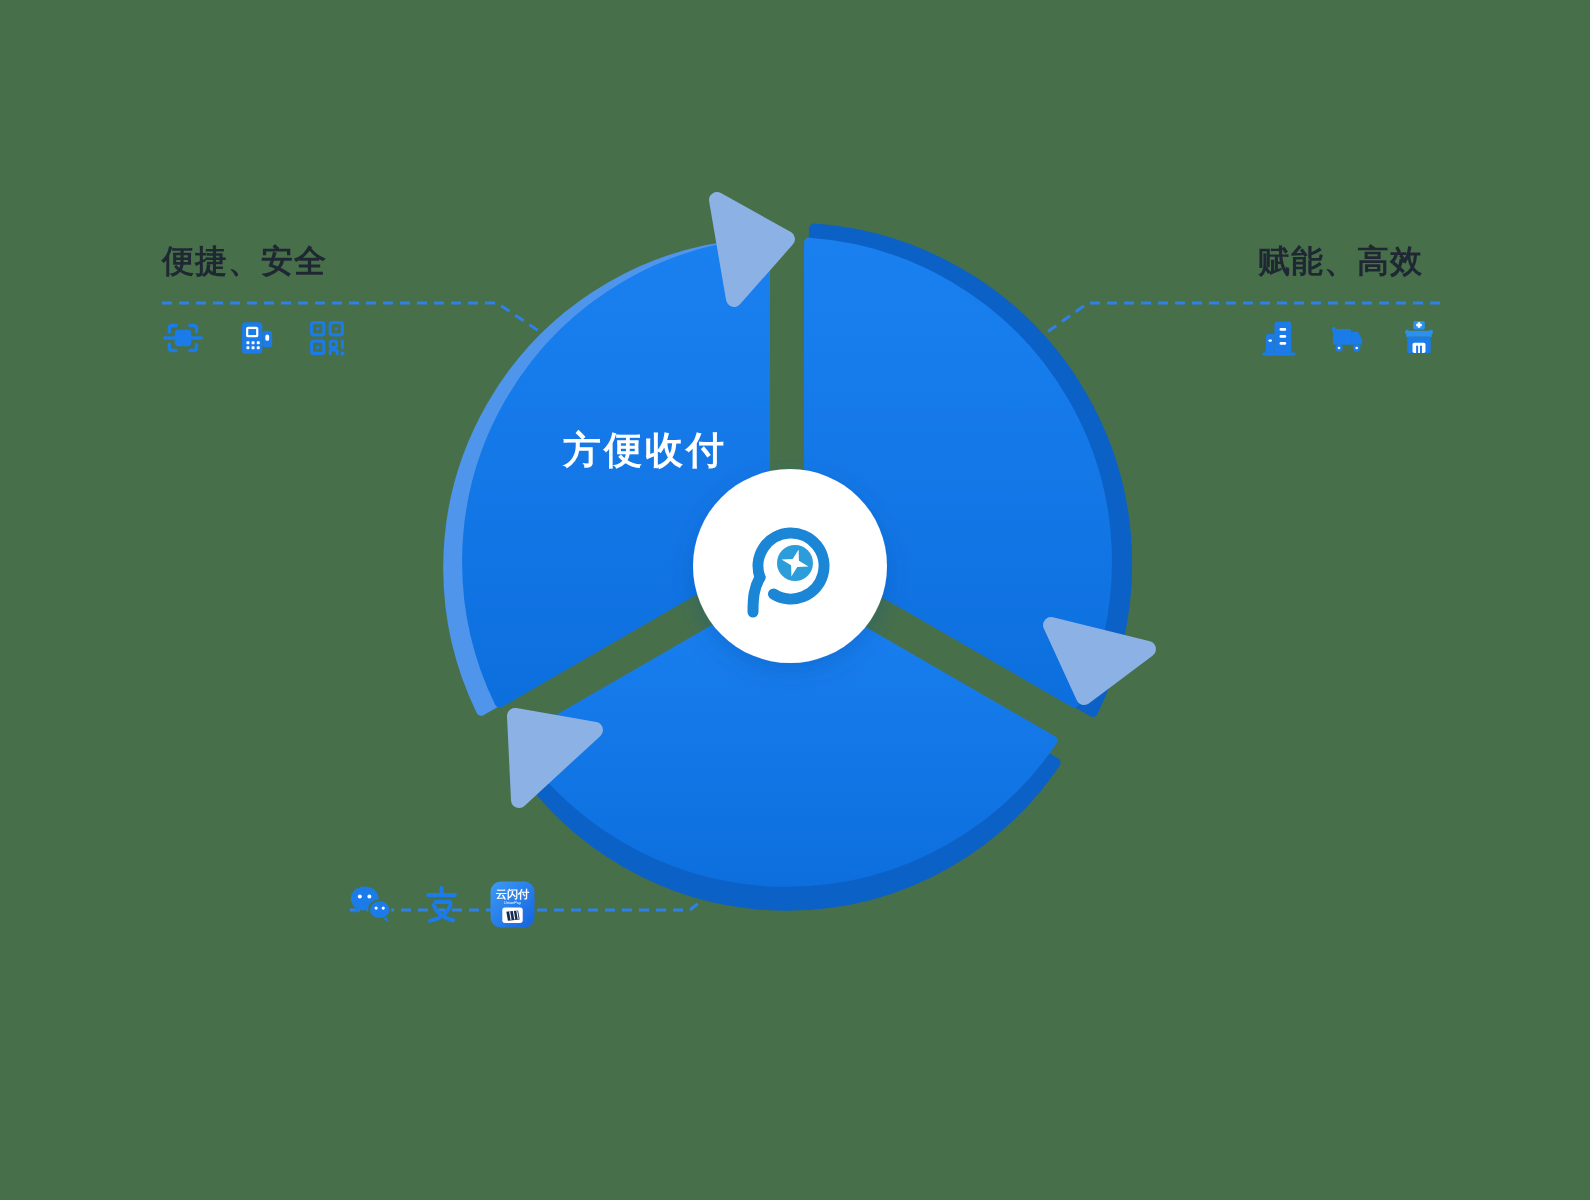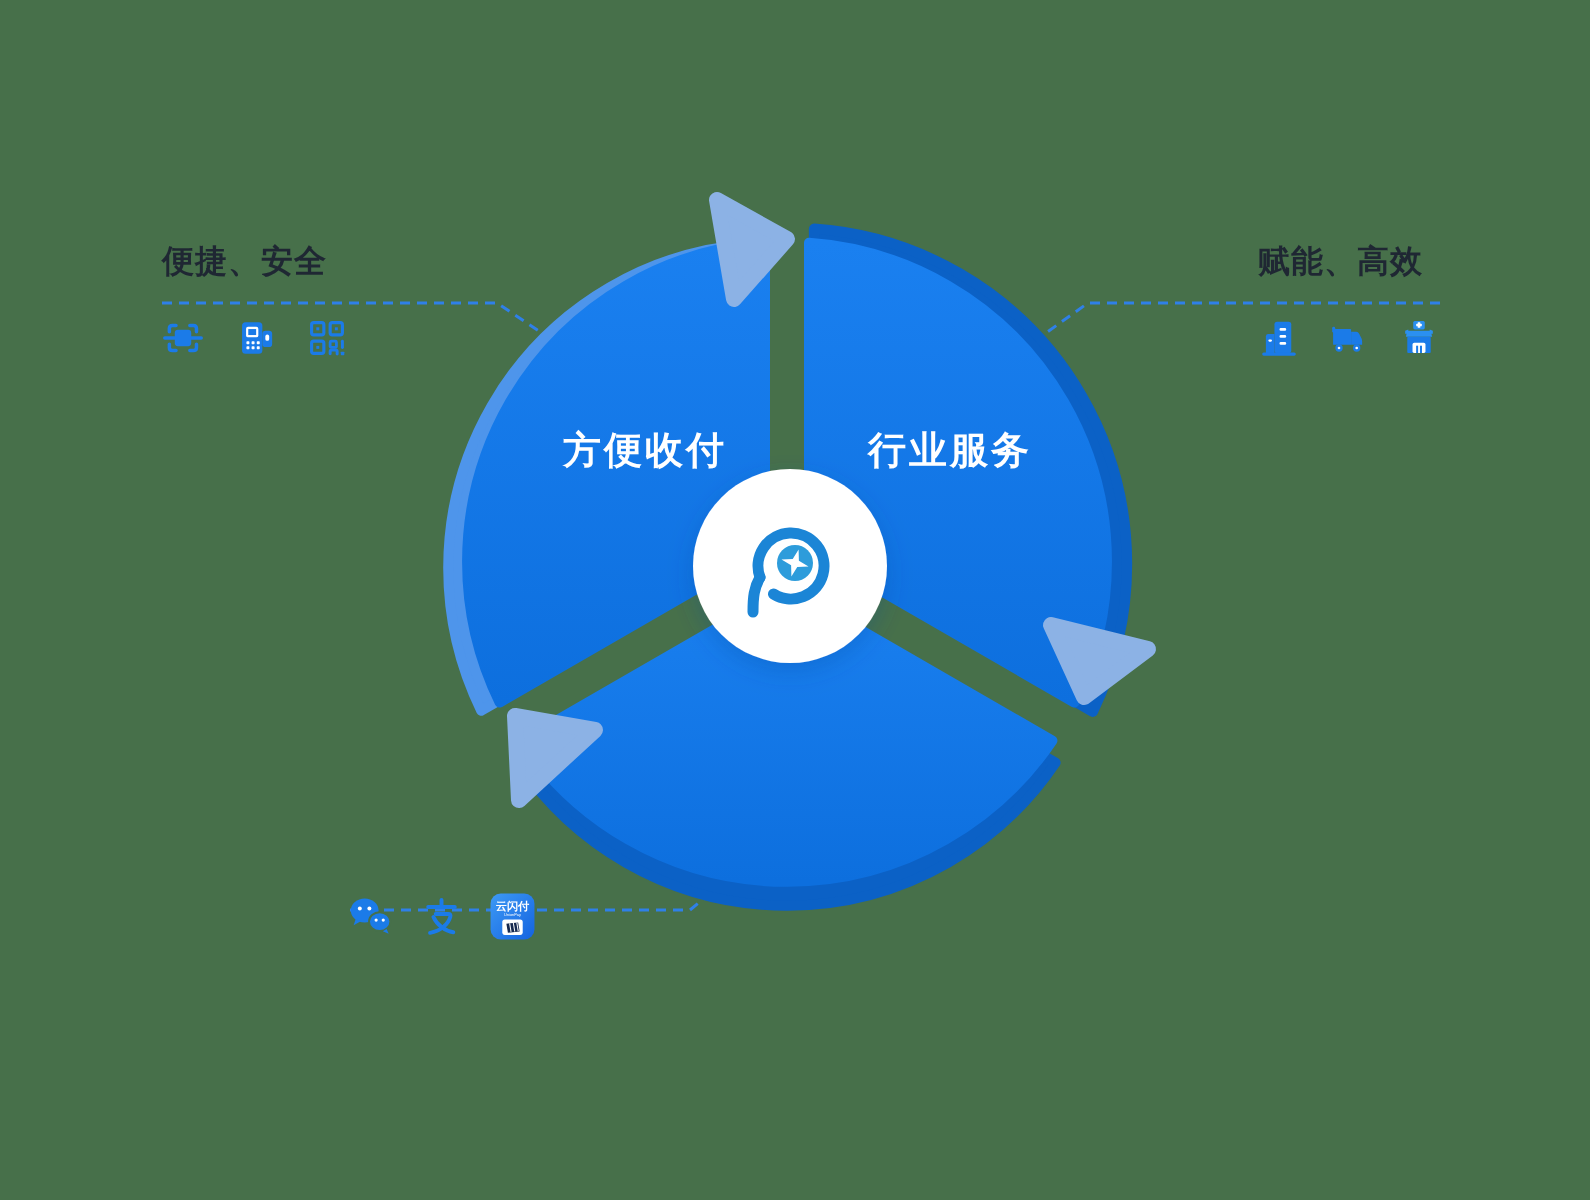--- a/index.html
+++ b/index.html
@@ -74,21 +74,20 @@
       <g>
         <path d="M760,577.3 A33,33 0 1 1 773.5,594" fill="none" stroke="var(--logo-ring,#1B85D6)" stroke-width="11" stroke-linecap="round"></path>
         <path d="M760,577.3 C754,588 753,597 753,612" fill="none" stroke="var(--logo-ring,#1B85D6)" stroke-width="11" stroke-linecap="round"></path>
         <circle cx="795" cy="563" r="18" fill="var(--logo-disc,#2D9CDB)"></circle>
         <path d="M798.6,549.5 L798.9,560.75 L808.5,566.6 L797.25,566.9 L791.4,576.5 L791.1,565.25 L781.5,559.4 L792.75,559.1 Z" fill="#FFFFFF"></path>
       </g>
     </g>
   </svg>
 
   <div class="seg-label" style="left:645px;top:450px;">方便收付</div>
-  <div class="seg-label" style="left:950px;top:450px;">行业服务</div>
 
   <div class="callout" style="left:162px;top:240px;">
     <div class="callout-title">便捷、安全</div>
     <div class="icon-row">
 
       <svg class="co-icon" viewBox="0 0 24 24">
         <path class="ln-blue" stroke-width="2" d="M1.6,12 H22.4"></path>
         <path class="ln-blue" stroke-width="2" d="M4.2,8.4 V6.6 Q4.2,4.8 6,4.8 H8"></path>
         <path class="ln-blue" stroke-width="2" d="M15.9,4.8 H17.9 Q19.7,4.8 19.7,6.6 V8.4"></path>
         <path class="ln-blue" stroke-width="2" d="M19.7,15.6 V17.4 Q19.7,19.2 17.9,19.2 H15.9"></path>
@@ -158,21 +157,21 @@
         <path class="st-lblue" d="M5.3,7.9 H18.7 L19.5,11.3 H4.5 Z"></path>
         <rect class="st-blue" x="5.3" y="11.3" width="13.4" height="9.3" rx="0.6"></rect>
         <rect class="st-white" x="8.3" y="14.7" width="7.4" height="5.9" rx="1"></rect>
         <rect class="st-blue" x="10.35" y="16.4" width="1.15" height="4.2"></rect>
         <rect class="st-blue" x="12.55" y="16.4" width="1.15" height="4.2"></rect>
       </svg>
     </div>
   </div>
 
   <div class="callout" style="left:348px;top:845px;">
-    <div class="icon-row" style="gap:26px;margin-top:48px;text-align:right;">
+    <div class="icon-row" style="gap:26px;margin-top:36px;text-align:right;">
 
       <svg class="pay-icon" viewBox="0 0 24 24">
         <ellipse class="st-blue" cx="8.9" cy="8.8" rx="7.4" ry="6.4"></ellipse>
         <path class="st-blue" d="M4.1,13.3 L3,16.6 L6.6,14.7 Z"></path>
         <circle class="st-white" cx="6.3" cy="7.7" r="1.05"></circle>
         <circle class="st-white" cx="11.4" cy="7.7" r="1.05"></circle>
         <ellipse class="st-blue" cx="16.9" cy="14.7" rx="5.7" ry="5" stroke="var(--background,#47704A)" stroke-width="1"></ellipse>
         <path class="st-blue" d="M20.6,18.6 L21.7,21.2 L18.6,19.8 Z"></path>
         <circle class="st-white" cx="15" cy="13.9" r="0.85"></circle>
         <circle class="st-white" cx="18.8" cy="13.9" r="0.85"></circle>

